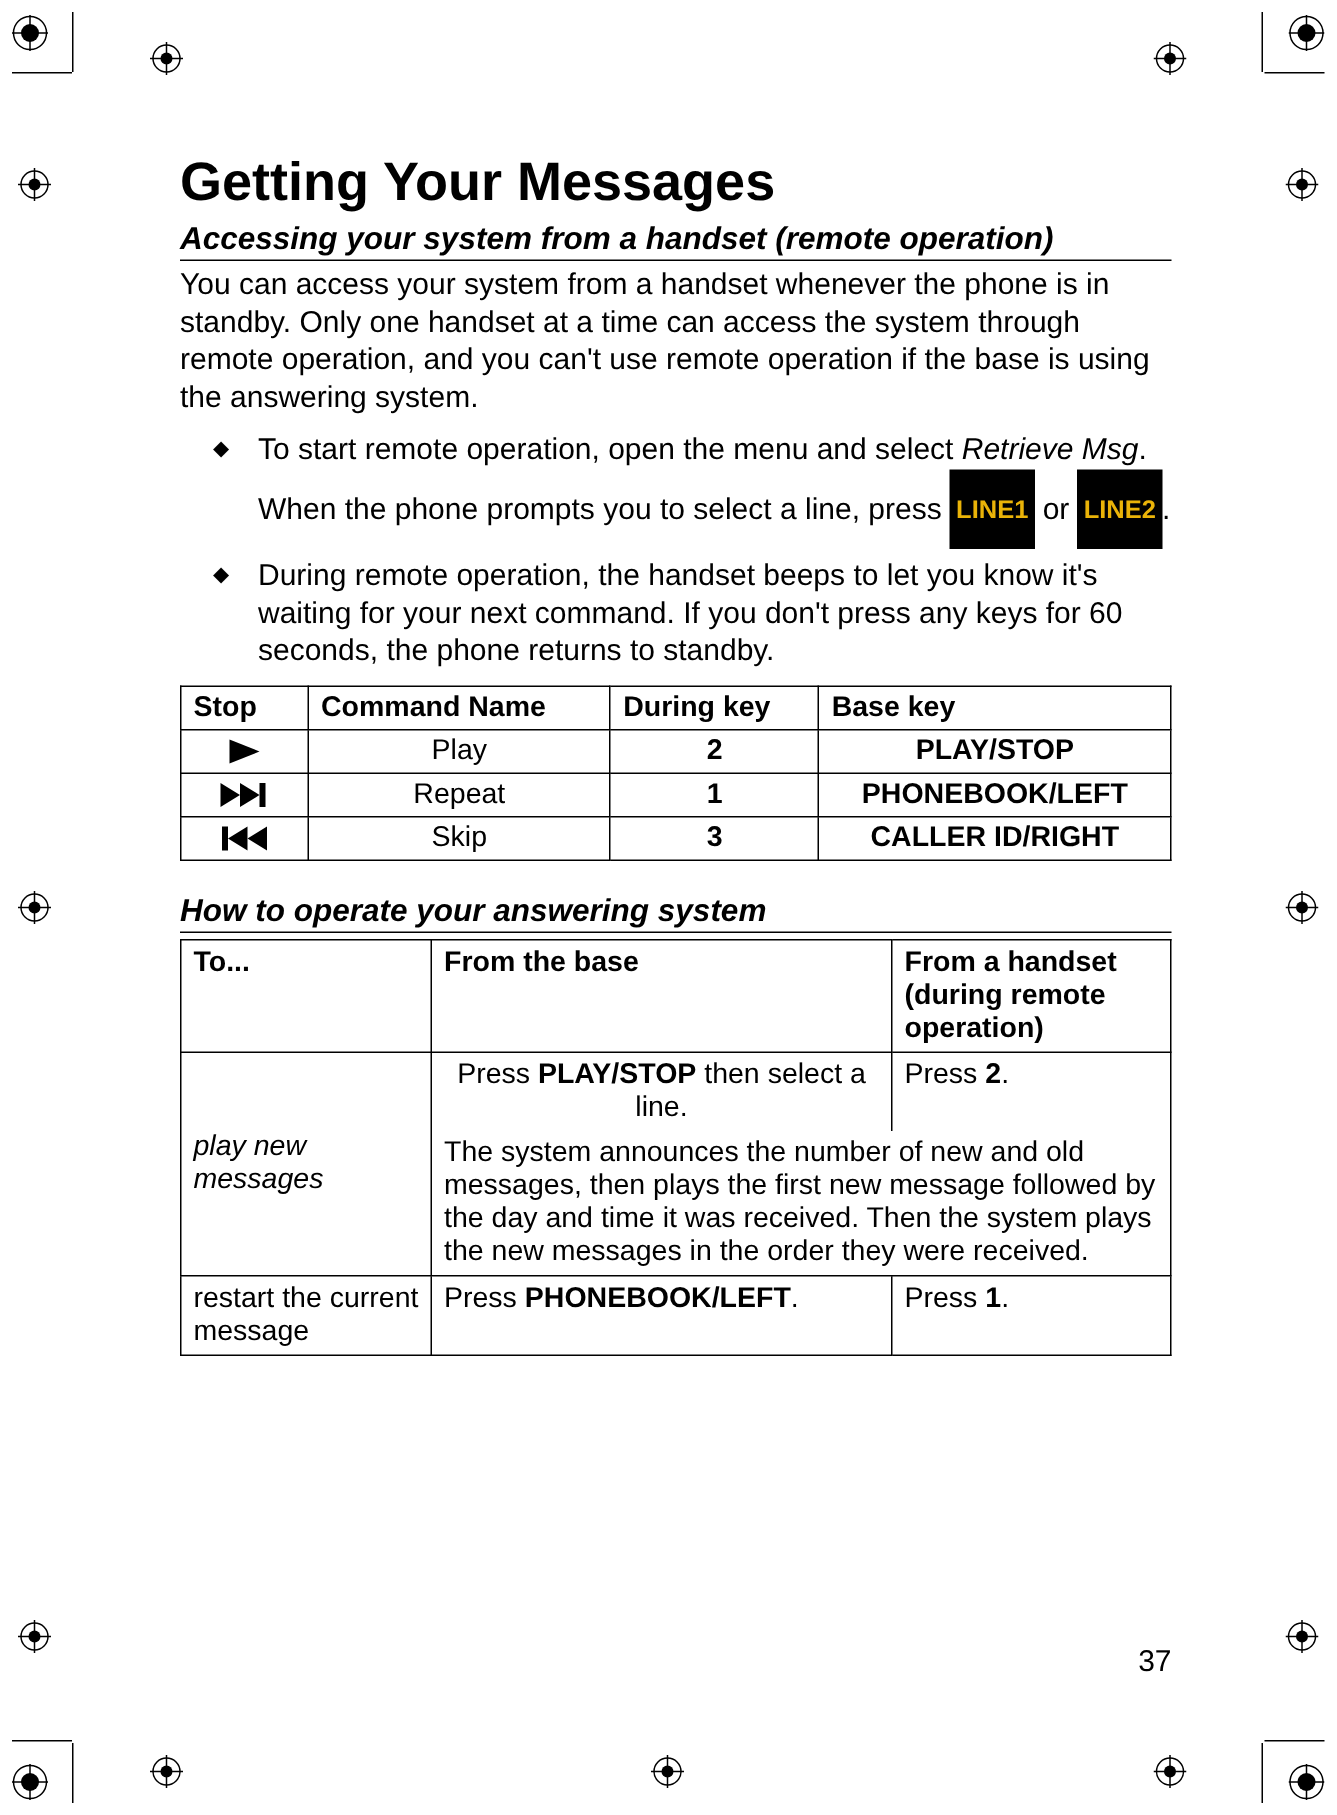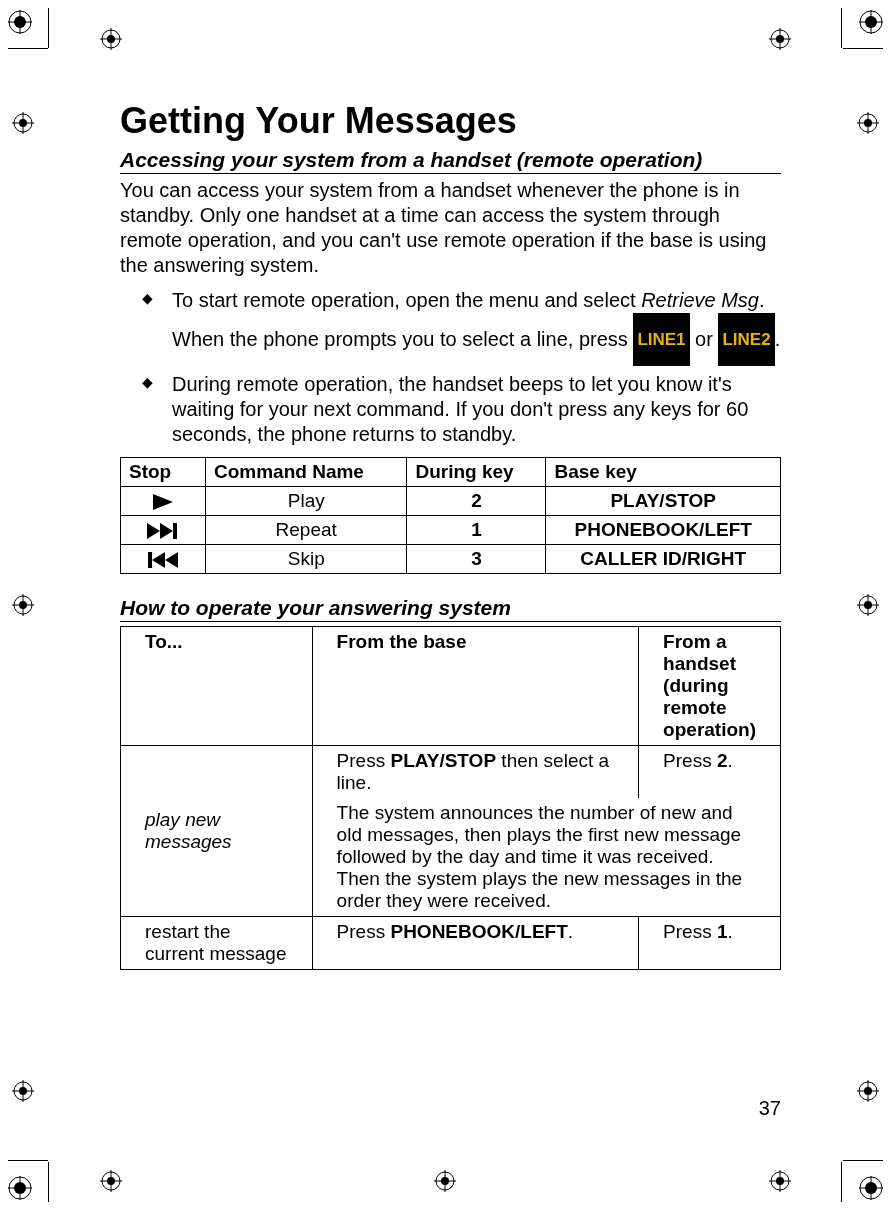--- a/index.html
+++ b/index.html
@@ -84,21 +84,21 @@
   table.cmd td.center { text-align: center; }
   table.cmd td.bold { font-weight: bold; }
   table.op {
     border-collapse: collapse;
     width: 100%;
     font-size: 19px;
     margin-top: 4px;
   }
   table.op th, table.op td {
     border: 1.5px solid #000;
-    padding: 4px 24px;
+    padding: 4px 8px;
     text-align: left;
     vertical-align: top;
   }
   table.op th { font-weight: bold; }
   .page-num {
     font-size: 20px;
     text-align: right;
     padding-right: 110px;
     position: absolute;
     bottom: 90px;
@@ -306,21 +306,21 @@
   <h2>How to operate your answering system</h2>
   <table class="op">
     <tbody>
         <tr>
       <th style="width:150px;">To...</th>
       <th style="width:290px;">From the base</th>
       <th>From a handset (during remote operation)</th>
     </tr>
     <tr>
       <td rowspan="2" style="vertical-align:middle;font-style:italic;">play new messages</td>
-      <td style="border-bottom: none;"><span>Press </span><span class="key-strong">PLAY/STOP</span><span> then select a line.</span></td>
+      <td style="border-bottom: none; text-align: center;"><span>Press </span><span class="key-strong">PLAY/STOP</span><span> then select a line.</span></td>
       <td style="border-bottom: none;"><span>Press </span><span class="key-strong">2</span><span>.</span></td>
     </tr>
     <tr>
       <td colspan="2" style="border-top:none;">The system announces the number of new and old messages, then plays the first new message followed by the day and time it was received. Then the system plays the new messages in the order they were received.</td>
     </tr>
     <tr>
       <td>restart the current message</td>
       <td><span>Press </span><span class="key-strong">PHONEBOOK/LEFT</span><span>.</span></td>
       <td><span>Press </span><span class="key-strong">1</span><span>.</span></td>
     </tr>

